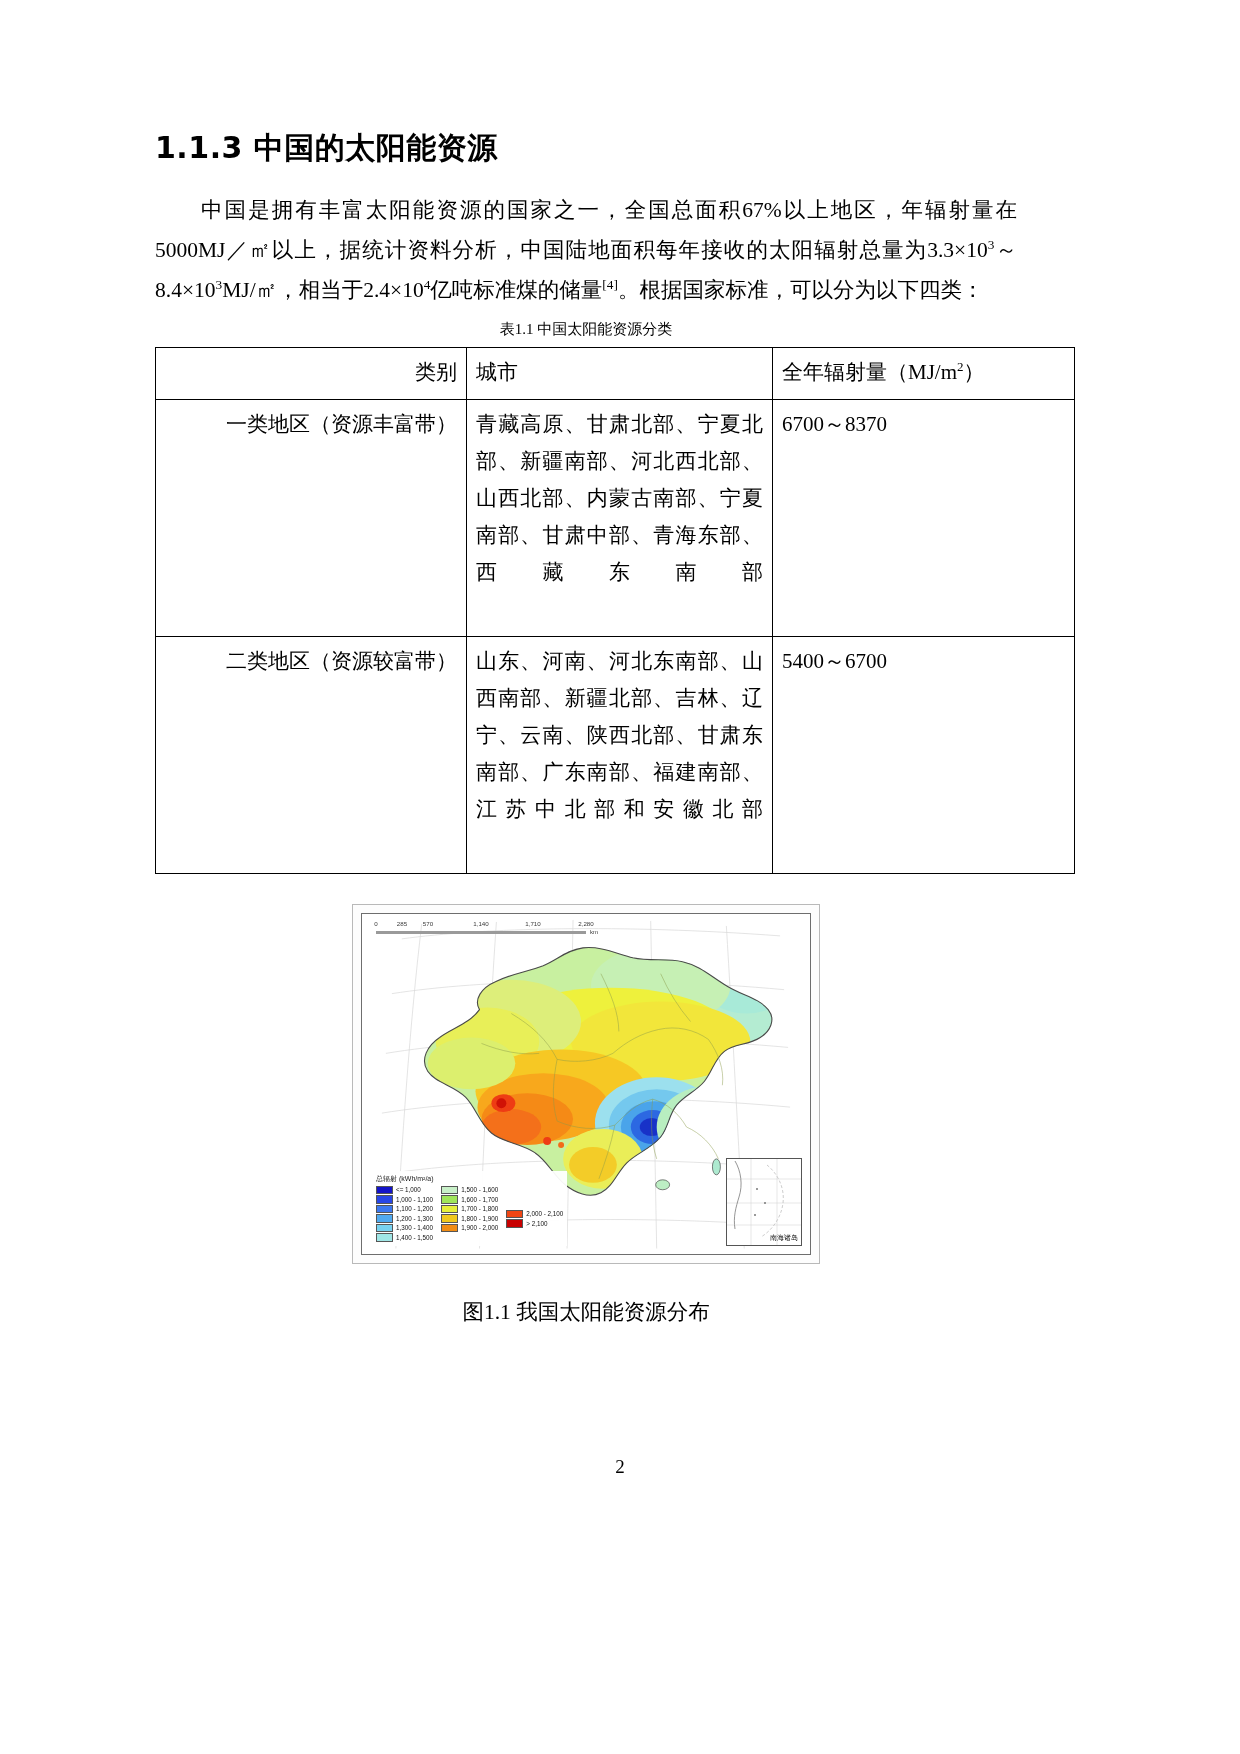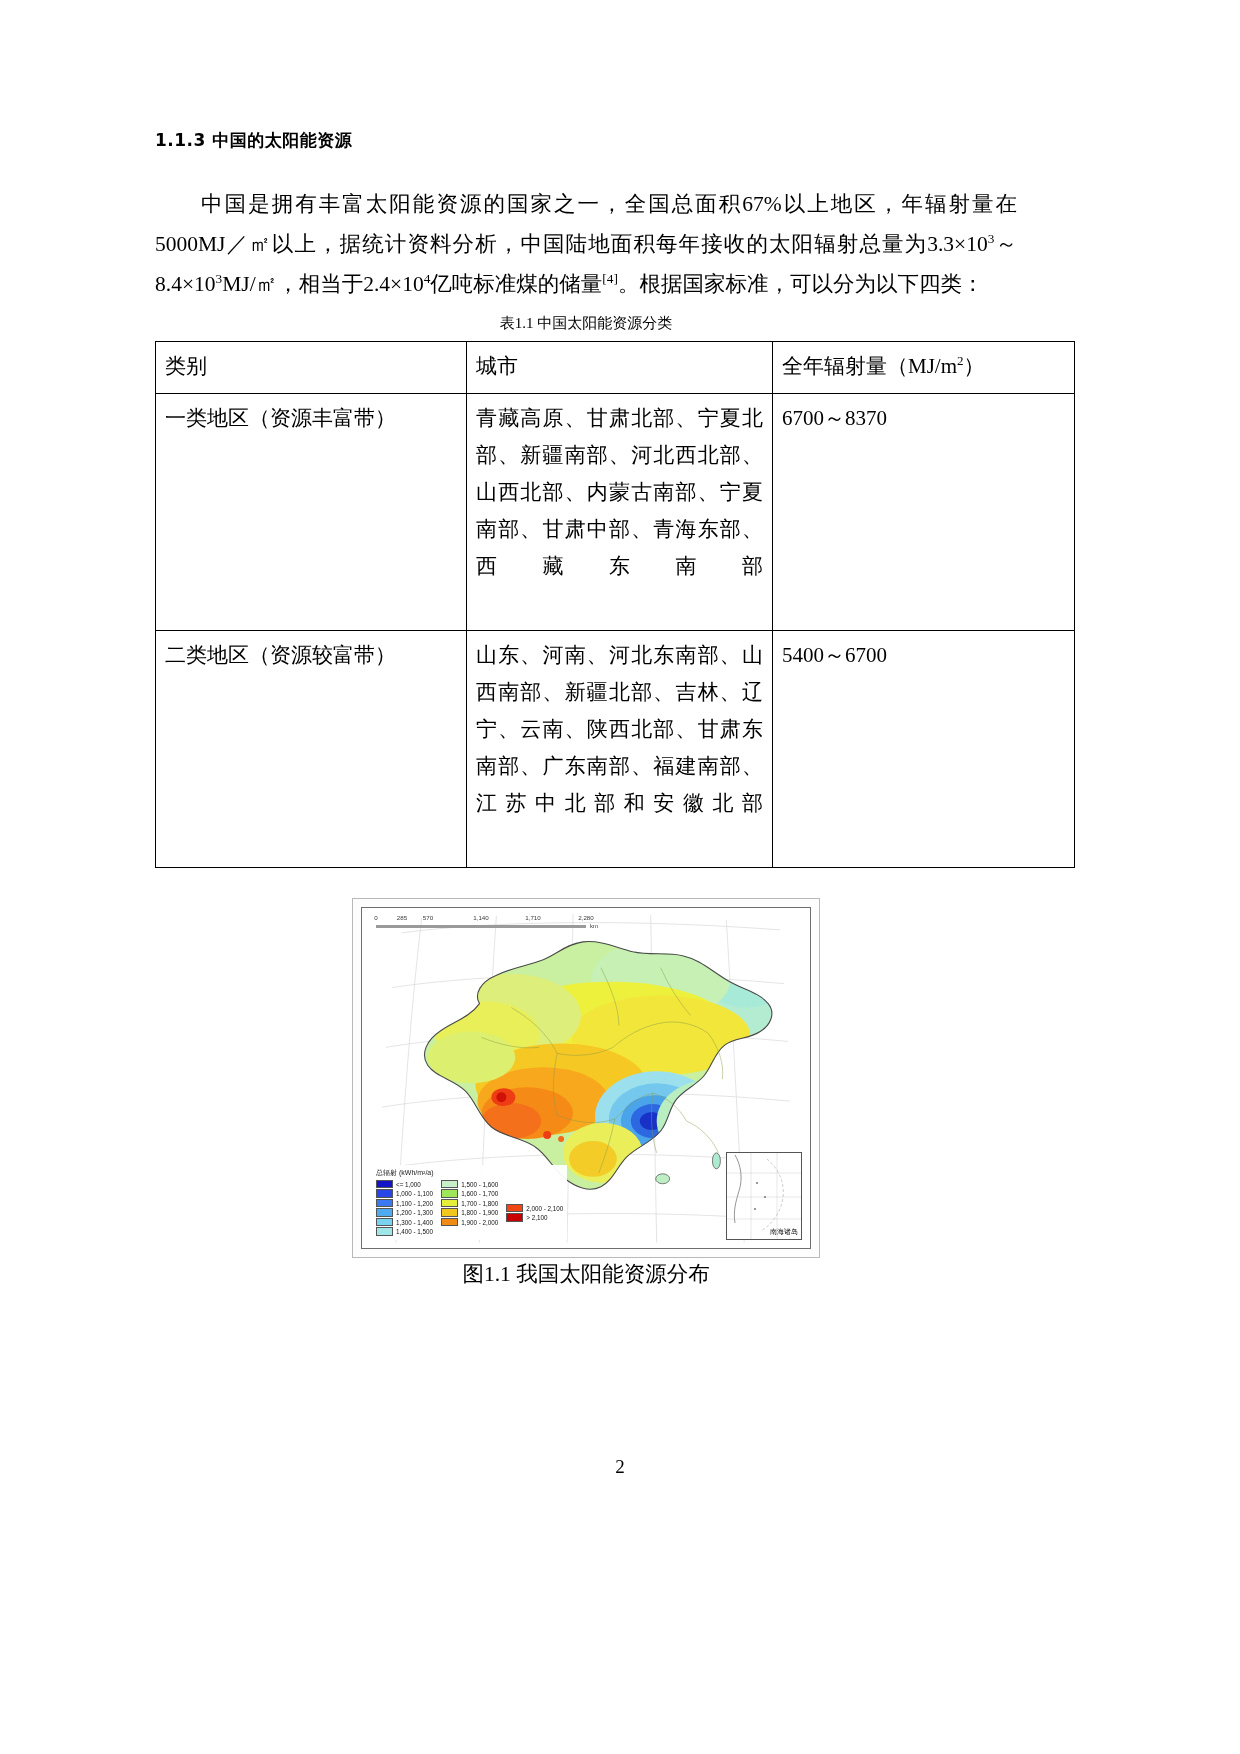--- a/index.html
+++ b/index.html
@@ -24,23 +24,23 @@
     position: absolute;
     left: 155px;
     top: 130px;
     width: 862px;
   }
 
   
   .h3 {
     font-family: "DejaVu Sans", "Liberation Sans", sans-serif;
     font-weight: bold;
-    font-size: 17px;
+    font-size: 30px;
     letter-spacing: 0.5px;
-    margin: 0 0 34px 0;
+    margin: 0 0 24px 0;
     line-height: 1.2;
   }
 
   
   .para {
     font-size: 21.5px;
     line-height: 40px;
     text-align: justify;
     text-justify: inter-ideograph;
     margin: 0;
@@ -63,21 +63,21 @@
     width: 862px;
     table-layout: fixed;
     font-size: 21px;
   }
   table.cls td {
     border: 1.3px solid #000;
     vertical-align: top;
     padding: 6px 9px 8px 9px;
     line-height: 37px;
   }
-  table.cls td.c1 { width: 292px; }
+  table.cls td.c1 { width: 292px; text-align: right; }
   table.cls td.c2 { width: 287px; text-align: justify; text-justify: inter-ideograph; }
   table.cls td.c3 { width: 283px; font-family: Liberation Serif, serif; }
   .just-block {
     text-align: justify;
     text-justify: inter-ideograph;
   }
   .just-block::after {
     content: "";
     display: inline-block;
     width: 100%;
@@ -188,20 +188,21 @@
     right: 3px;
     bottom: 2px;
     font-size: 7px;
     color: #111;
     font-family: "Liberation Sans", sans-serif;
   }
 
   .fig-caption {
     text-align: center;
     font-size: 21.5px;
+    margin-top: 32px;
     line-height: 1.5;
   }
 
   .page-number {
     position: absolute;
     left: 0;
     right: 0;
     top: 1456px;
     text-align: center;
     font-size: 19px;

